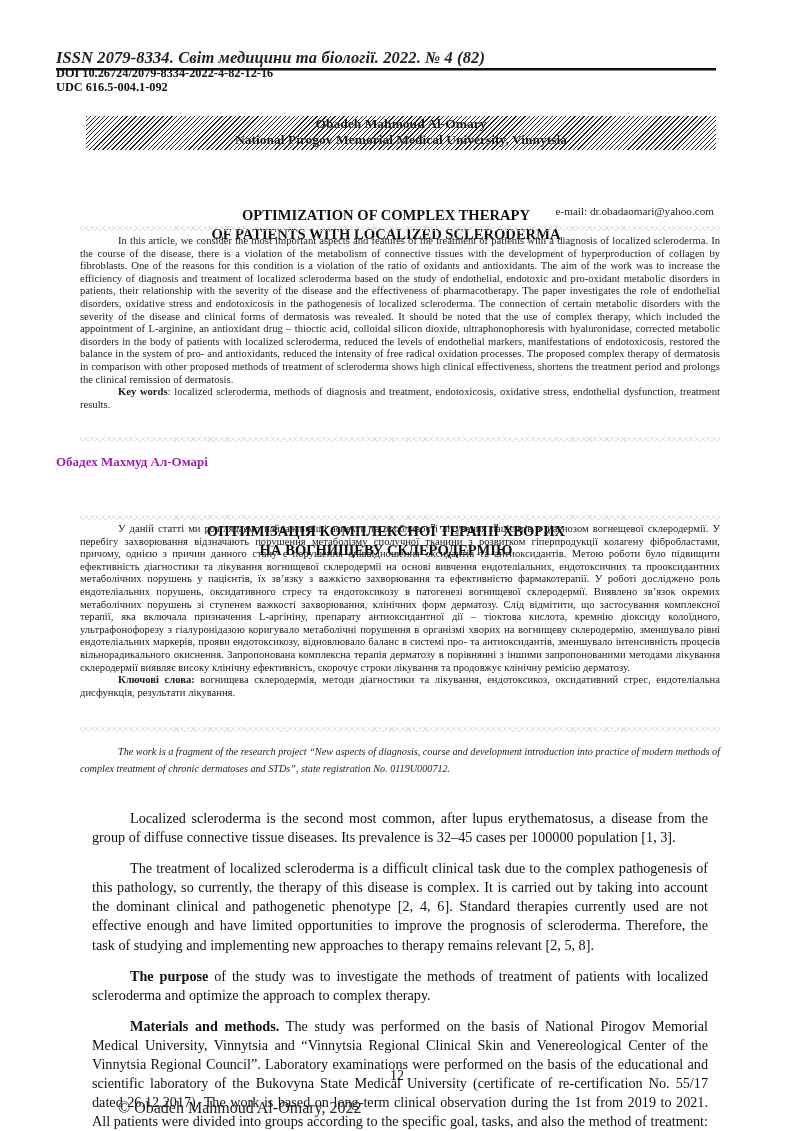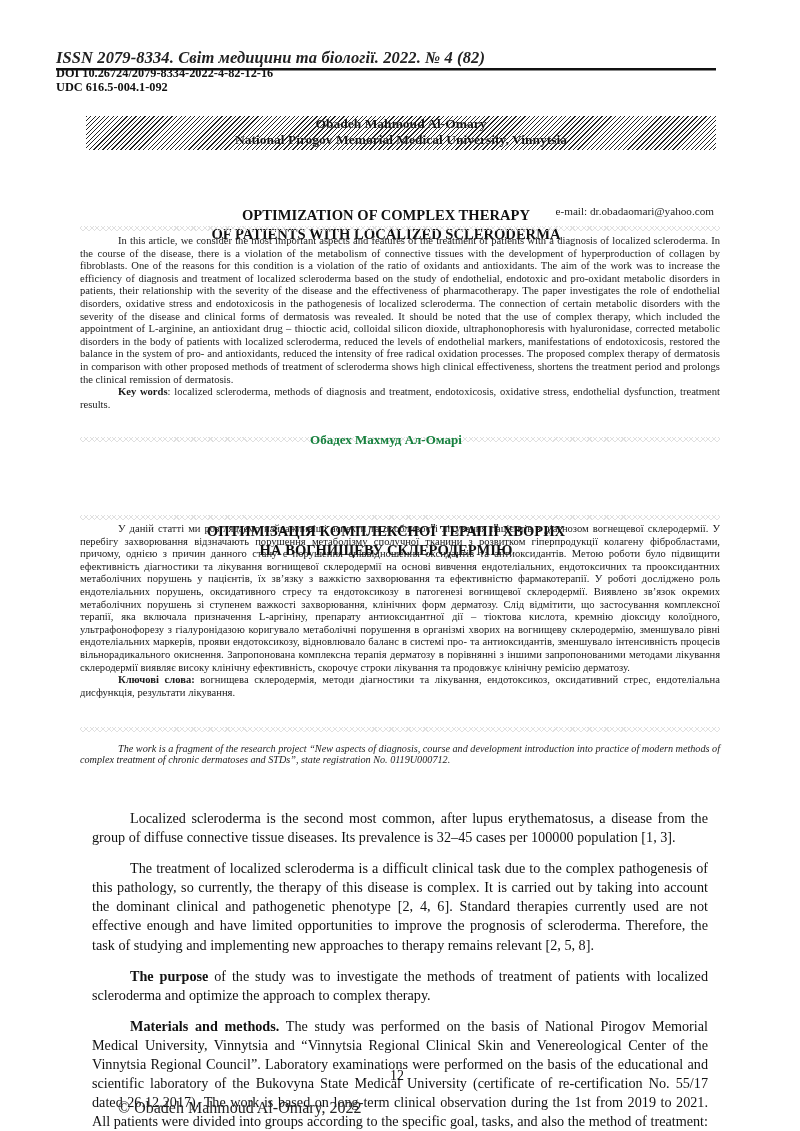--- a/index.html
+++ b/index.html
@@ -61,28 +61,28 @@
     position: absolute; left: 80px; width: 640px;
     font-size: 10.6px; line-height: 12.6px; text-align: justify; color: #1a1a1a;
   }
   .abstract p { margin: 0; text-indent: 38px; }
   .abstract .kw-line { text-indent: 38px; }
   .abstract-en { top: 235px; }
   .abstract-uk { top: 523px; }
   .kw-label { font-weight: bold; }
 
   .author-uk {
-    position: absolute; left: 56px; width: 660px; text-align: center; top: 432px;
-    font-weight: bold; font-size: 13px; color: #15803d;
+    position: absolute; left: 56px; width: 660px; top: 454px;
+    font-weight: bold; font-size: 13px; color: #a21caf;
   }
   .title-uk { top: 474px; }
 
   .funding {
     position: absolute; left: 80px; width: 640px; top: 743px;
-    font-style: italic; font-size: 10.2px; line-height: 11px; text-align: justify; color: #222;
+    font-style: italic; font-size: 10.2px; line-height: 17px; text-align: justify; color: #222;
   }
   .funding p { margin: 0; text-indent: 38px; }
 
   .body-text {
     position: absolute; left: 80px; width: 640px; top: 797px;
     font-size: 14.2px; line-height: 19.1px; text-align: justify; color: #111;
   }
   .body-text p { margin: 12px; text-indent: 38px; }
   .body-text b { font-weight: bold; }
 

